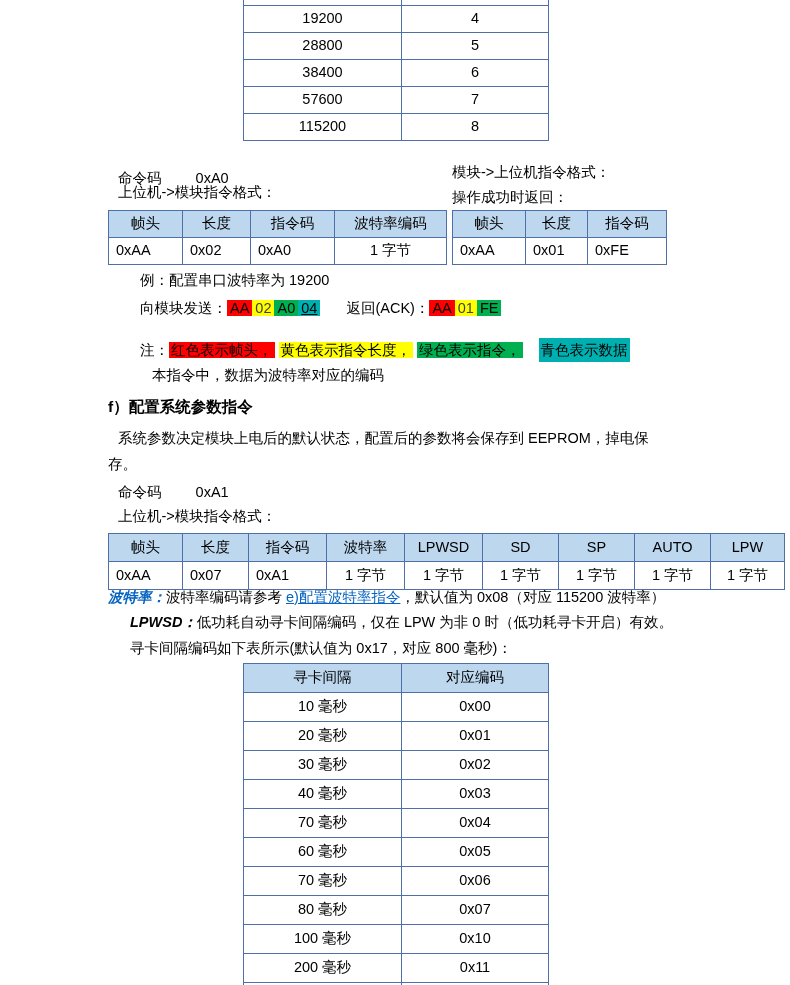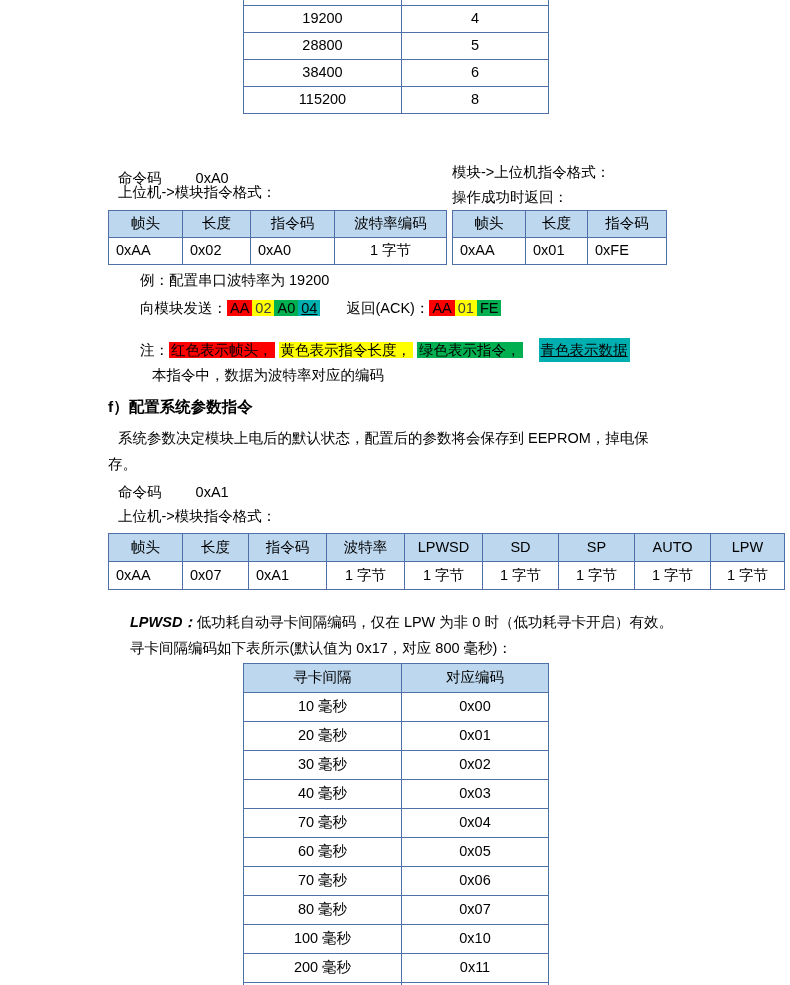--- a/index.html
+++ b/index.html
@@ -64,21 +64,21 @@
   .indent-1 { left: 118px; }
   .indent-2 { left: 140px; }
 
   .bold { font-weight: bold; }
   .ital { font-style: italic; }
 
   
   .hl-red  { background: #ff0000; color: #000; padding: 0 2px; }
   .hl-yel  { background: #ffff00; color: #000; padding: 0 2px; }
   .hl-grn  { background: #00b050; color: #000; padding: 0 2px; }
-  .hl-cyn  { background: #00b0b0; color: #000; padding: 4px 2px; text-decoration: underline; }
+  .hl-cyn  { background: #00b0b0; color: #000; padding: 4px 2px; }
   .hl-red2 { background: #ff0000; color: #000; padding: 0 3px; }
   .hl-yel2 { background: #ffff00; color: #404040; padding: 0 3px; }
   .hl-grn2 { background: #00b050; color: #000; padding: 0 3px; }
   .hl-cyn2 { background: #00b0b0; color: #000; padding: 0 3px; text-decoration: underline; }
 
   .blue-link {
     color: #0563c1;
     text-decoration: underline;
   }
   .blue-bold {
@@ -166,20 +166,24 @@
       </tr>
       <tr>
         <td>28800</td>
         <td>5</td>
       </tr>
       <tr>
         <td>38400</td>
         <td>6</td>
       </tr>
       <tr>
+        <td>57600</td>
+        <td>7</td>
+      </tr>
+      <tr>
         <td>115200</td>
         <td>8</td>
       </tr>
     </tbody>
   </table>
 
   <div class="t indent-1" style="top:168px;">
     <span>命令码</span>
     <span style="display:inline-block;width:26px;"></span>
     <span>0xA0</span>
@@ -298,20 +302,23 @@
         <td>1 字节</td>
         <td>1 字节</td>
         <td>1 字节</td>
         <td>1 字节</td>
         <td>1 字节</td>
         <td>1 字节</td>
       </tr>
     </tbody>
   </table>
 
+  <div class="t" style="left:108px;top:587px;">
+    <span class="blue-bold">波特率：</span><span>波特率编码请参考 </span><span class="blue-link">e)配置波特率指令</span><span>，默认值为 0x08（对应 115200 波特率）</span>
+  </div>
 
   <div class="t" style="left:130px;top:612px;">
     <span class="bold ital">LPWSD：</span><span>低功耗自动寻卡间隔编码，仅在 LPW 为非 0 时（低功耗寻卡开启）有效。</span>
   </div>
 
   <div class="t" style="left:130px;top:638px;">寻卡间隔编码如下表所示(默认值为 0x17，对应 800 毫秒)：</div>
 
   <table class="doc interval-table">
     <colgroup>
         <col class="c1">

